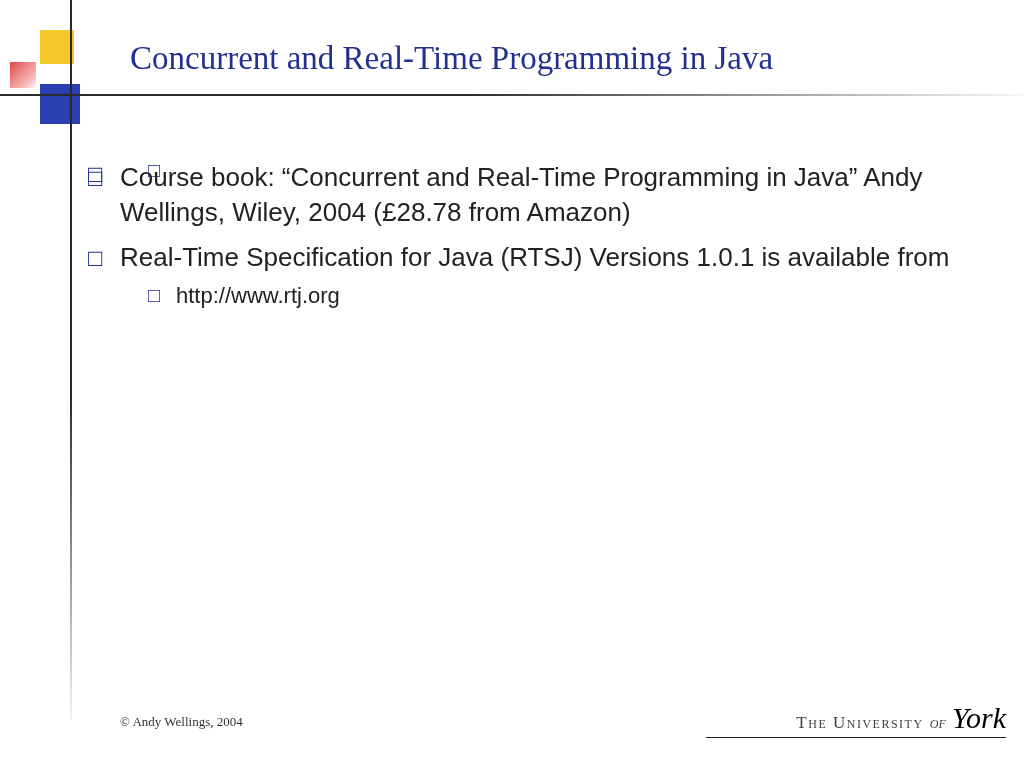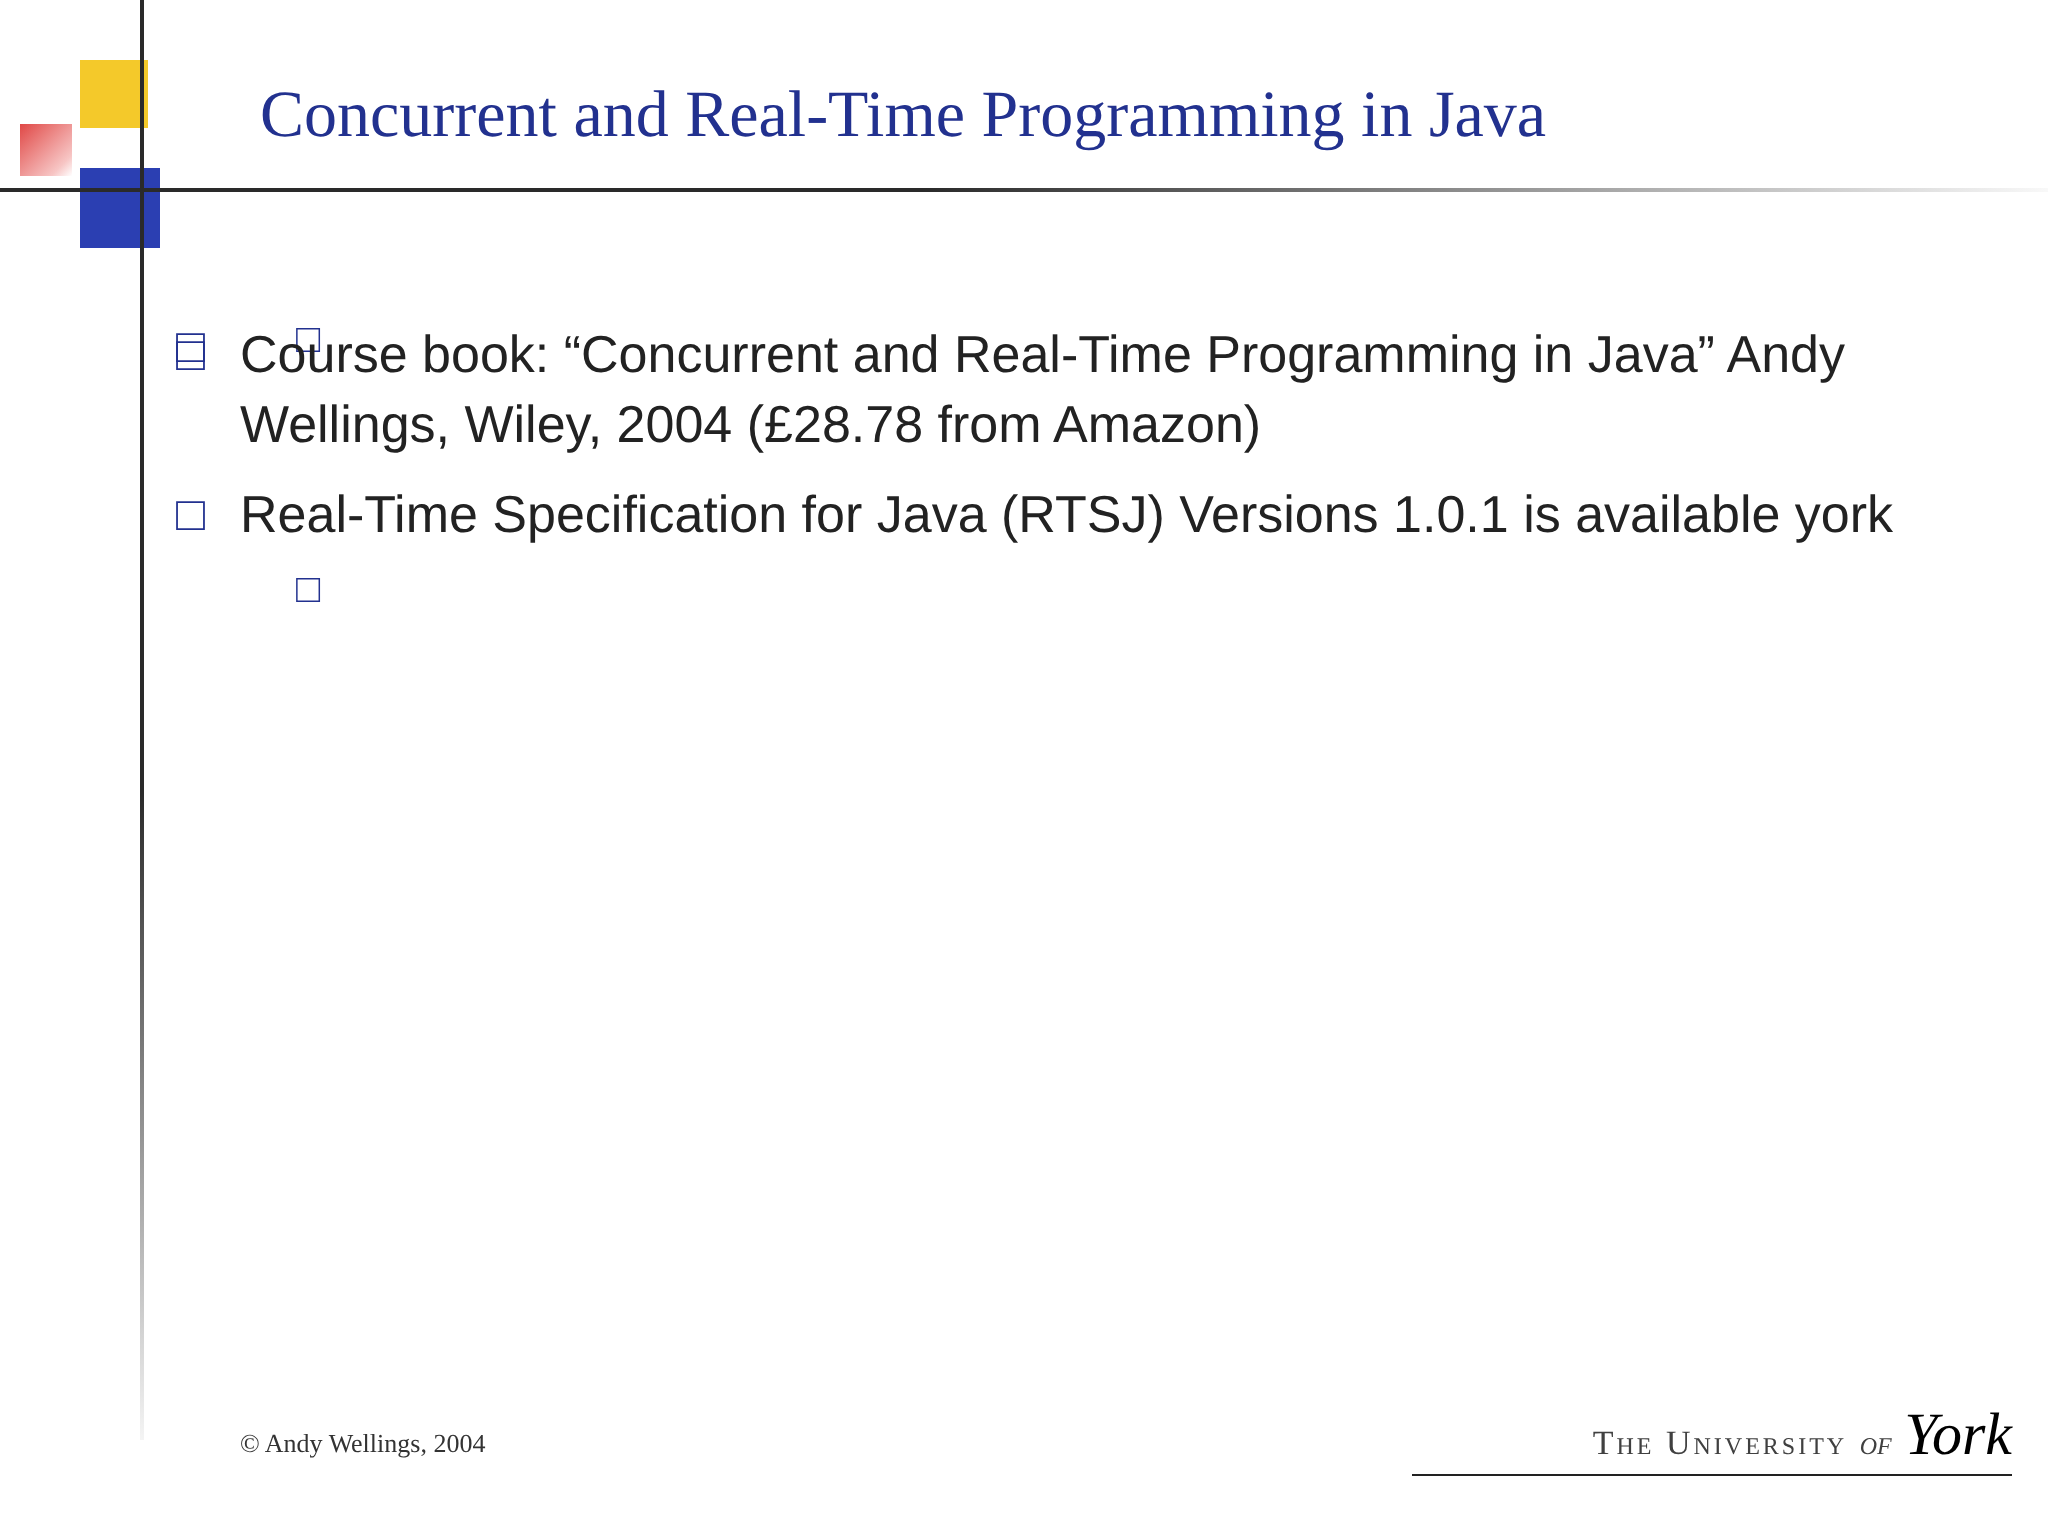--- a/index.html
+++ b/index.html
@@ -64,24 +64,25 @@
       </div>
     </div>
 
     <div class="item">
       <span class="bullet">□</span>
       <span>Course book: “Concurrent and Real-Time Programming in Java” Andy Wellings, Wiley, 2004 (£28.78 from Amazon)</span>
     </div>
 
     <div class="item">
       <span class="bullet">□</span>
-      <span> Real-Time Specification for Java (RTSJ)  Versions 1.0.1 is available york</span>
+      <span> Real-Time Specification for Java (RTSJ)  Versions 1.0.1 is available from</span>
       <div class="subitems">
         <div class="subitem">
           <span class="subbullet">□</span>
+          <span>http://www.rtj.org</span>
         </div>
       </div>
     </div>
 
   </div>
 
   <div class="copyright">© Andy Wellings, 2004</div>
 
   <div class="logo">
     <span class="logo-line1">The University</span><span class="logo-line1 logo-of"> of </span><span class="logo-york">York</span>

